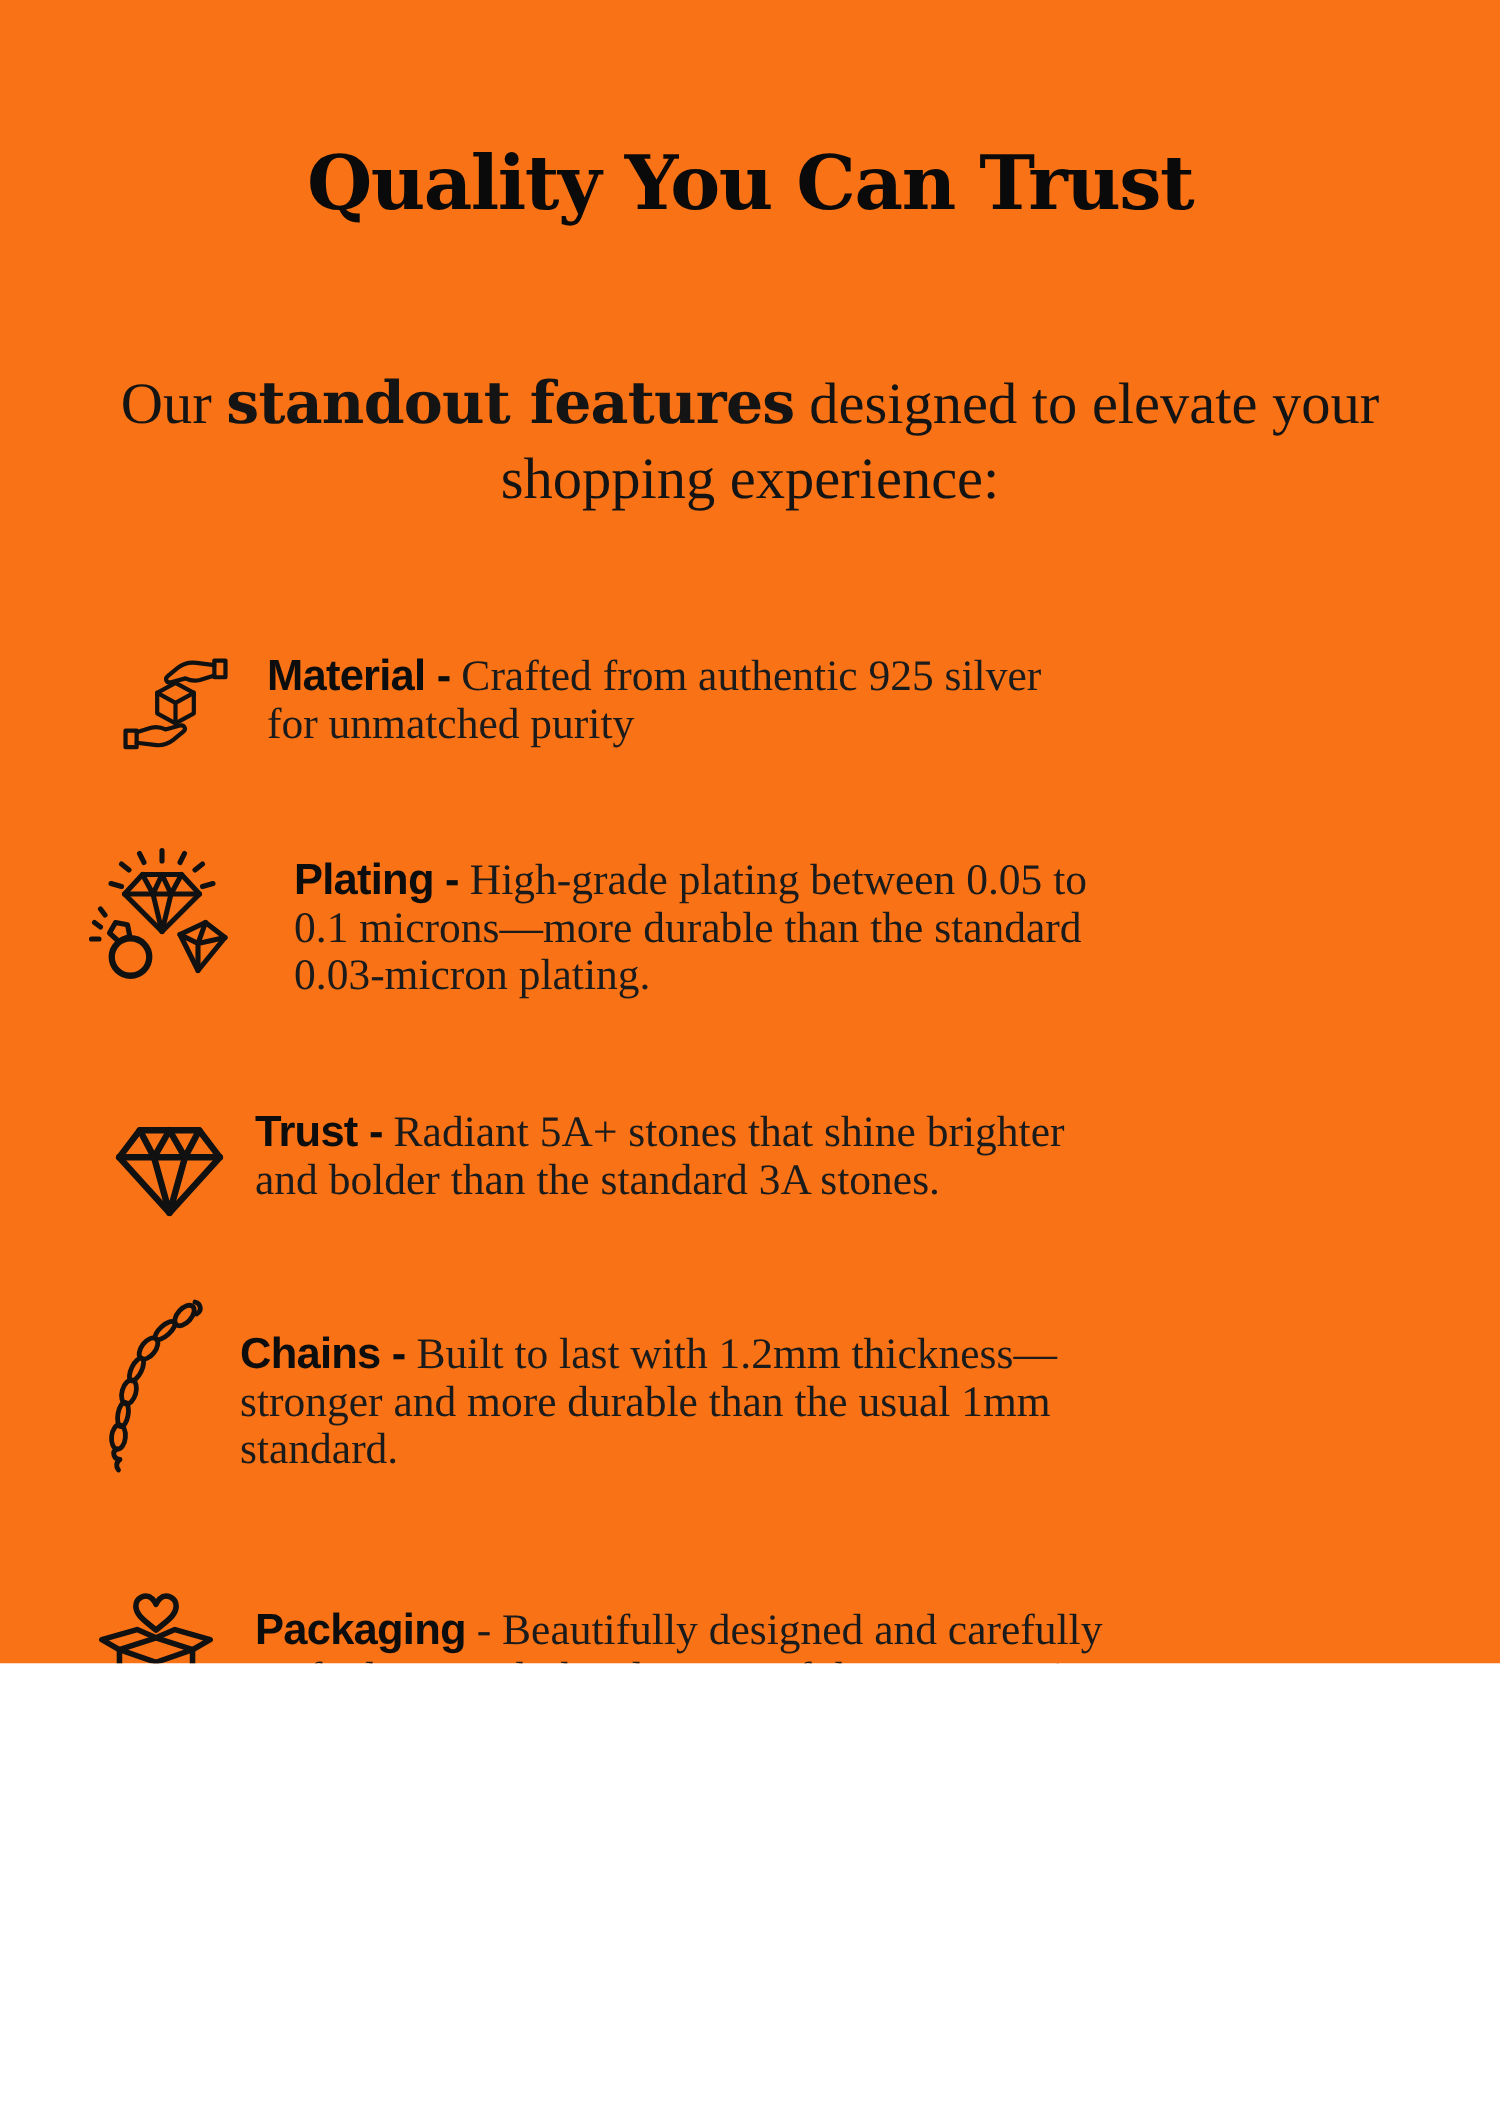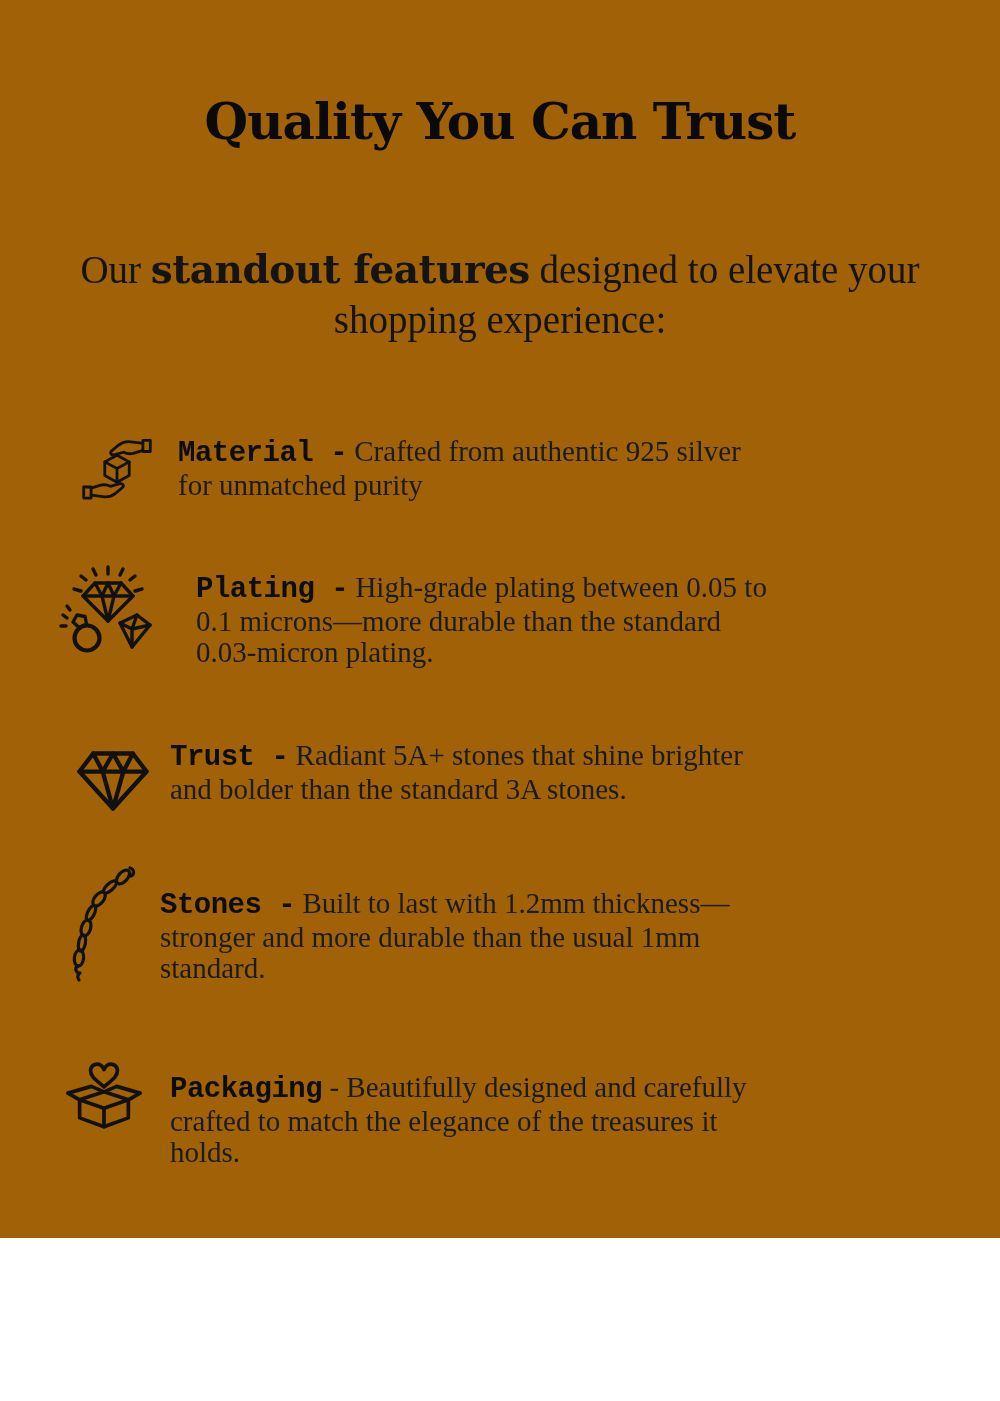--- a/index.html
+++ b/index.html
@@ -1,20 +1,20 @@
 <!DOCTYPE html>
 <html><head>
 <meta charset="utf-8">
 <style>
   html,body{margin:0;padding:0;background:#ffffff;}
   .canvas{
     position:relative;
-    width:1000px;height:1238px;
+    width:1000px;height:1109px;
     margin:0 auto;
-    background:#a16207;
+    background:#f97316;
     color:#1d1d1d;
     font-family:"Liberation Serif", serif;
     overflow:hidden;
   }
   .title{
     position:absolute;top:92px;left:0;width:100%;
     text-align:center;
     font-family:"DejaVu Serif", serif;
     font-weight:700;
     font-size:50px;
@@ -38,21 +38,21 @@
   .feature{position:absolute;left:0;top:0;width:1000px;height:0;}
   .f-icon{position:absolute;}
   .f-icon svg{display:block;width:100%;height:100%;}
   .f-text{
     position:absolute;
     font-size:29px;
     line-height:31.5px;
     color:#1b1b1b;
   }
   .f-label{
-    font-family:Liberation Mono, monospace;
+    font-family:Liberation Sans, sans-serif;
     font-weight:700;
     letter-spacing:-0.5px;
     color:#0d0d0d;
   }
   .logo{position:absolute;left:0;width:100%;text-align:center;}
   .logo-spark{top:1238px;height:60px;}
   .logo-spark svg{display:inline-block;width:116px;height:60px;}
   .brand{
     top:1294px;
     font-family:"Liberation Serif", serif;
@@ -140,21 +140,21 @@
           <ellipse cx="51" cy="27" rx="8.2" ry="3.4" transform="rotate(-42 51 27)"></ellipse>
           <ellipse cx="40" cy="39" rx="8.2" ry="4.6" transform="rotate(-52 40 39)"></ellipse>
           <ellipse cx="32" cy="53" rx="8.2" ry="3.4" transform="rotate(-64 32 53)"></ellipse>
           <ellipse cx="27" cy="68" rx="8.2" ry="4.6" transform="rotate(-74 27 68)"></ellipse>
           <ellipse cx="23" cy="83" rx="8.2" ry="3.4" transform="rotate(-80 23 83)"></ellipse>
           <ellipse cx="20" cy="98" rx="8.2" ry="4.6" transform="rotate(-84 20 98)"></ellipse>
           <path d="M19 106 c-4 2 -2 7 2 7 M21 113 q-4 3 -1 7"></path>
         </g>
       </svg>
     </div>
-    <div class="f-text" style="left:160px;top:888px;width:705px;"><b class="f-label">Stones -</b> <span>Built to last with 1.2mm thickness—<br>stronger and more durable than the usual 1mm<br>standard.</span></div>
+    <div class="f-text" style="left:160px;top:888px;width:705px;"><b class="f-label">Chains -</b> <span>Built to last with 1.2mm thickness—<br>stronger and more durable than the usual 1mm<br>standard.</span></div>
   </div>
 
   <div class="feature">
     <div class="f-icon" style="left:62px;top:1048px;width:84px;height:86px;">
       <svg viewBox="0 0 100 100">
         <g class="ic" stroke-width="4.4">
           <path d="M50 45 C42 38 34 33.5 34 26 C34 19 42 15.5 47 20 C48.5 21.5 49.5 23 50 24.5 C50.5 23 51.5 21.5 53 20 C58 15.5 66 19 66 26 C66 33.5 58 38 50 45 Z"></path>
           <path d="M50 51 L79 60.5 L50 70.5 L21 60.5 Z"></path>
           <path d="M21 60.5 V82 L50 92.5 V70.5"></path>
           <path d="M79 60.5 V82 L50 92.5"></path>

